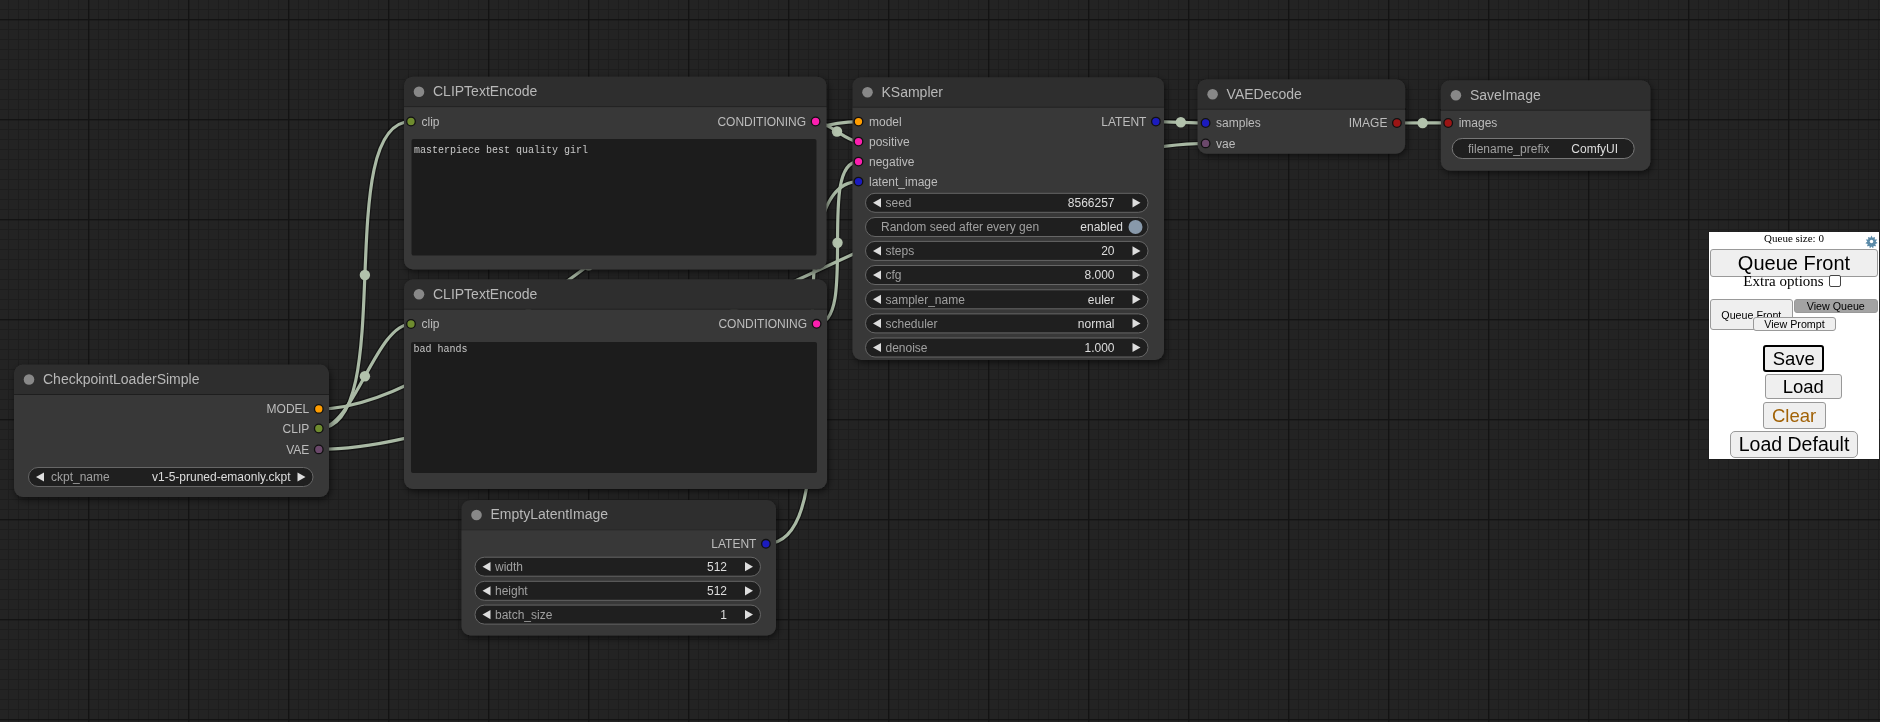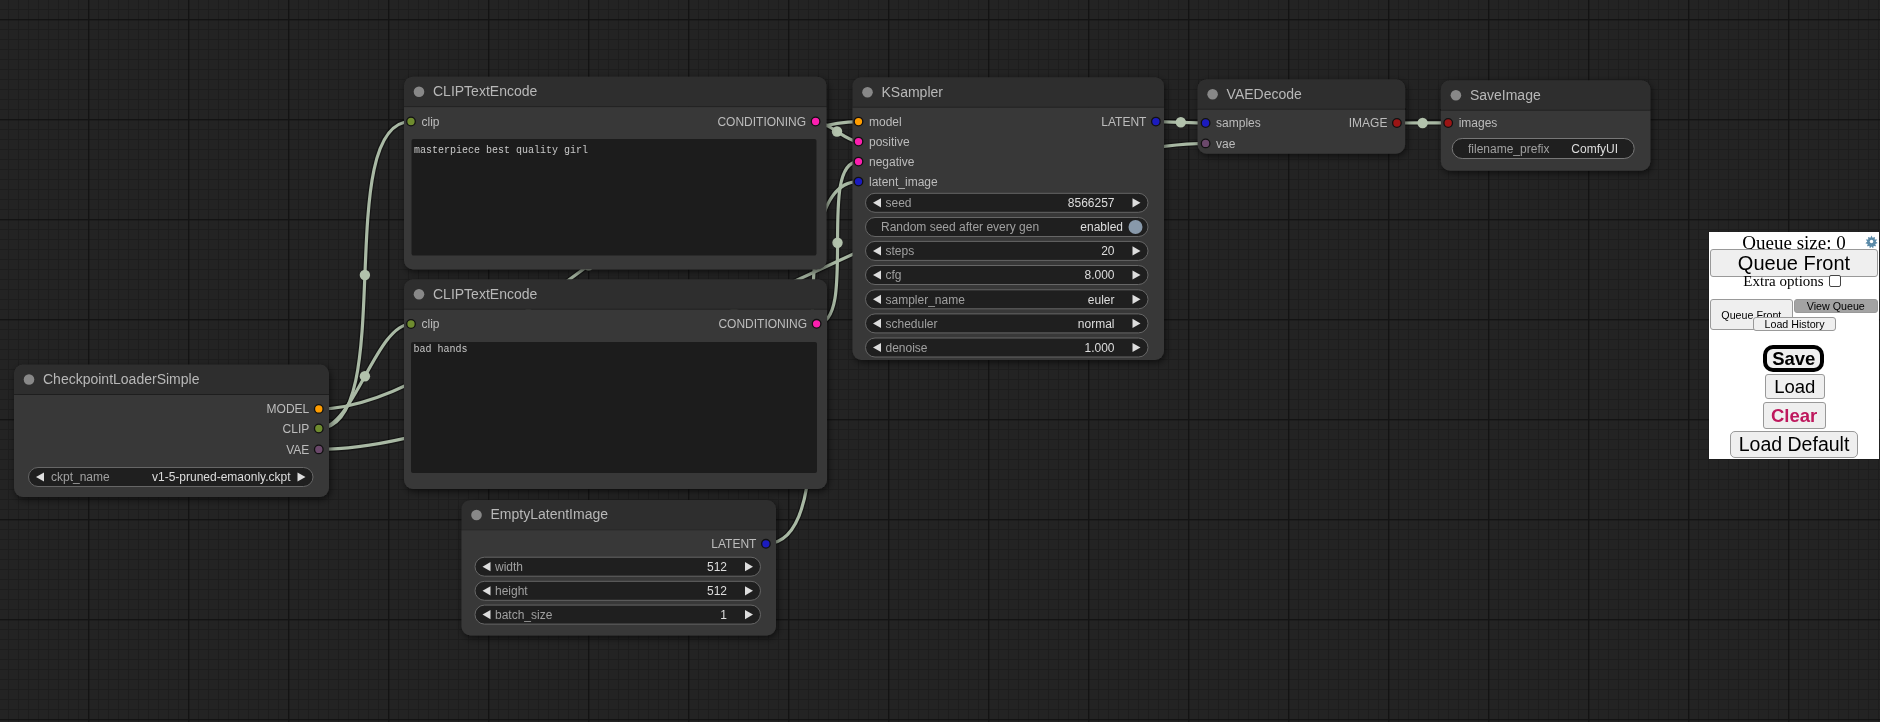--- a/index.html
+++ b/index.html
@@ -208,27 +208,27 @@
 <text x="495" y="595.0999999999999" font-size="12" fill="#a0a0a0">height</text>
 <text x="727.0" y="595.0999999999999" font-size="12" fill="#dddddd" text-anchor="end">512</text>
 <rect x="475" y="605.1" width="285.5" height="19" rx="9.5" fill="#1f1f1f" stroke="#666666" stroke-width="1"></rect>
 <path d="M490.5 610.0 v9.2 l-8 -4.6 z" fill="#dddddd"></path>
 <path d="M745.0 610.0 v9.2 l8 -4.6 z" fill="#dddddd"></path>
 <text x="495" y="618.9" font-size="12" fill="#a0a0a0">batch_size</text>
 <text x="727.0" y="618.9" font-size="12" fill="#dddddd" text-anchor="end">1</text>
 </svg>
 
 <div style="position:absolute;left:1709px;top:231.8px;width:170px;height:227px;background:#fff;">
- <div style="position:absolute;left:0;top:0.5px;width:100%;text-align:center;font-family:'Liberation Serif',serif;font-size:19px;color:#000;border-radius:6px;">Queue size: 0</div>
+ <div style="position:absolute;left:0;top:0.5px;width:100%;text-align:center;font-family:'Liberation Serif',serif;font-size:11px;color:#000;border-radius:6px;">Queue size: 0</div>
  <svg style="position:absolute;left:156px;top:3px" width="13" height="13" viewBox="0 0 24 24">
         <path fill="#5a8aa8" d="M12 1l2 4.2 4.3-1.7-.3 4.6 4.6.3-2.9 3.6 3.6 2.9-4.4 1.5 1.5 4.4-4.6-.6-.6 4.6-3.2-3.4-3.2 3.4-.6-4.6-4.6.6 1.5-4.4L.7 15l3.6-2.9L1.4 8.5l4.6-.3-.3-4.6L10 5.2z"></path>
         <circle cx="12" cy="12" r="3.2" fill="#fff"></circle>
       </svg>
  <div style="background:#efefef;border:1px solid #999;border-radius:3px;color:#000;box-sizing:border-box;position:absolute;display:flex;align-items:center;justify-content:center;font-family:'Liberation Sans',sans-serif;left:1px;top:17.2px;width:168px;height:28.5px;font-size:20px;">Queue Front</div>
  <div style="position:absolute;left:-2px;top:41px;width:100%;text-align:center;font-family:'Liberation Serif',serif;font-size:15px;color:#000;">Extra options<span style="display:inline-block;width:10px;height:10px;border:1.5px solid #444;border-radius:2px;background:#fff;vertical-align:-1px;margin-left:5px;"></span></div>
  <div style="background:#efefef;border:1px solid #999;border-radius:3px;color:#000;box-sizing:border-box;position:absolute;display:flex;align-items:center;justify-content:center;font-family:'Liberation Sans',sans-serif;left:1px;top:67.6px;width:82.7px;height:31px;font-size:10.7px;">Queue Front</div>
  <div style="background:#a3a3a3;border:1px solid #999;border-radius:3px;color:#000;box-sizing:border-box;position:absolute;display:flex;align-items:center;justify-content:center;font-family:'Liberation Sans',sans-serif;left:84.6px;top:67.6px;width:84.4px;height:14px;font-size:10.7px;">View Queue</div>
- <div style="background:#efefef;border:1px solid #999;border-radius:3px;color:#000;box-sizing:border-box;position:absolute;display:flex;align-items:center;justify-content:center;font-family:'Liberation Sans',sans-serif;left:44px;top:85.4px;width:83px;height:14px;font-size:10.7px;">Load History</div>
- <div style="background:#efefef;border:4px solid #000000;border-radius:10px;color:#000;box-sizing:border-box;position:absolute;display:flex;align-items:center;justify-content:center;font-family:'Liberation Sans',sans-serif;left:54.4px;top:113.1px;width:60.8px;height:27.5px;font-size:18.5px;font-weight:bold;">Save</div>
- <div style="background:#efefef;border:1px solid #999;border-radius:3px;color:#000;box-sizing:border-box;position:absolute;display:flex;align-items:center;justify-content:center;font-family:'Liberation Sans',sans-serif;left:55.8px;top:142.4px;width:60px;height:25px;font-size:18.5px;">Load</div>
- <div style="background:#efefef;border:1px solid #999;border-radius:3px;color:#be185d;box-sizing:border-box;position:absolute;display:flex;align-items:center;justify-content:center;font-family:'Liberation Sans',sans-serif;left:53.5px;top:170.3px;width:63.1px;height:27.2px;font-size:18.5px;font-weight:bold;">Clear</div>
+ <div style="background:#efefef;border:1px solid #999;border-radius:3px;color:#000;box-sizing:border-box;position:absolute;display:flex;align-items:center;justify-content:center;font-family:'Liberation Sans',sans-serif;left:44px;top:85.4px;width:83px;height:14px;font-size:10.7px;">View Prompt</div>
+ <div style="background:#efefef;border:2px solid #000000;border-radius:3px;color:#000;box-sizing:border-box;position:absolute;display:flex;align-items:center;justify-content:center;font-family:'Liberation Sans',sans-serif;left:54.4px;top:113.1px;width:60.8px;height:27.5px;font-size:18.5px;">Save</div>
+ <div style="background:#efefef;border:1px solid #999;border-radius:3px;color:#000;box-sizing:border-box;position:absolute;display:flex;align-items:center;justify-content:center;font-family:'Liberation Sans',sans-serif;left:55.8px;top:142.4px;width:77px;height:25px;font-size:18.5px;">Load</div>
+ <div style="background:#efefef;border:1px solid #999;border-radius:3px;color:#a16207;box-sizing:border-box;position:absolute;display:flex;align-items:center;justify-content:center;font-family:'Liberation Sans',sans-serif;left:53.5px;top:170.3px;width:63.1px;height:27.2px;font-size:18.5px;">Clear</div>
  <div style="background:#efefef;border:1px solid #999;border-radius:5px;color:#000;box-sizing:border-box;position:absolute;display:flex;align-items:center;justify-content:center;font-family:'Liberation Sans',sans-serif;left:20.7px;top:199.6px;width:128.7px;height:27px;font-size:19.5px;">Load Default</div>
 </div>
 </div>
 </body></html>

